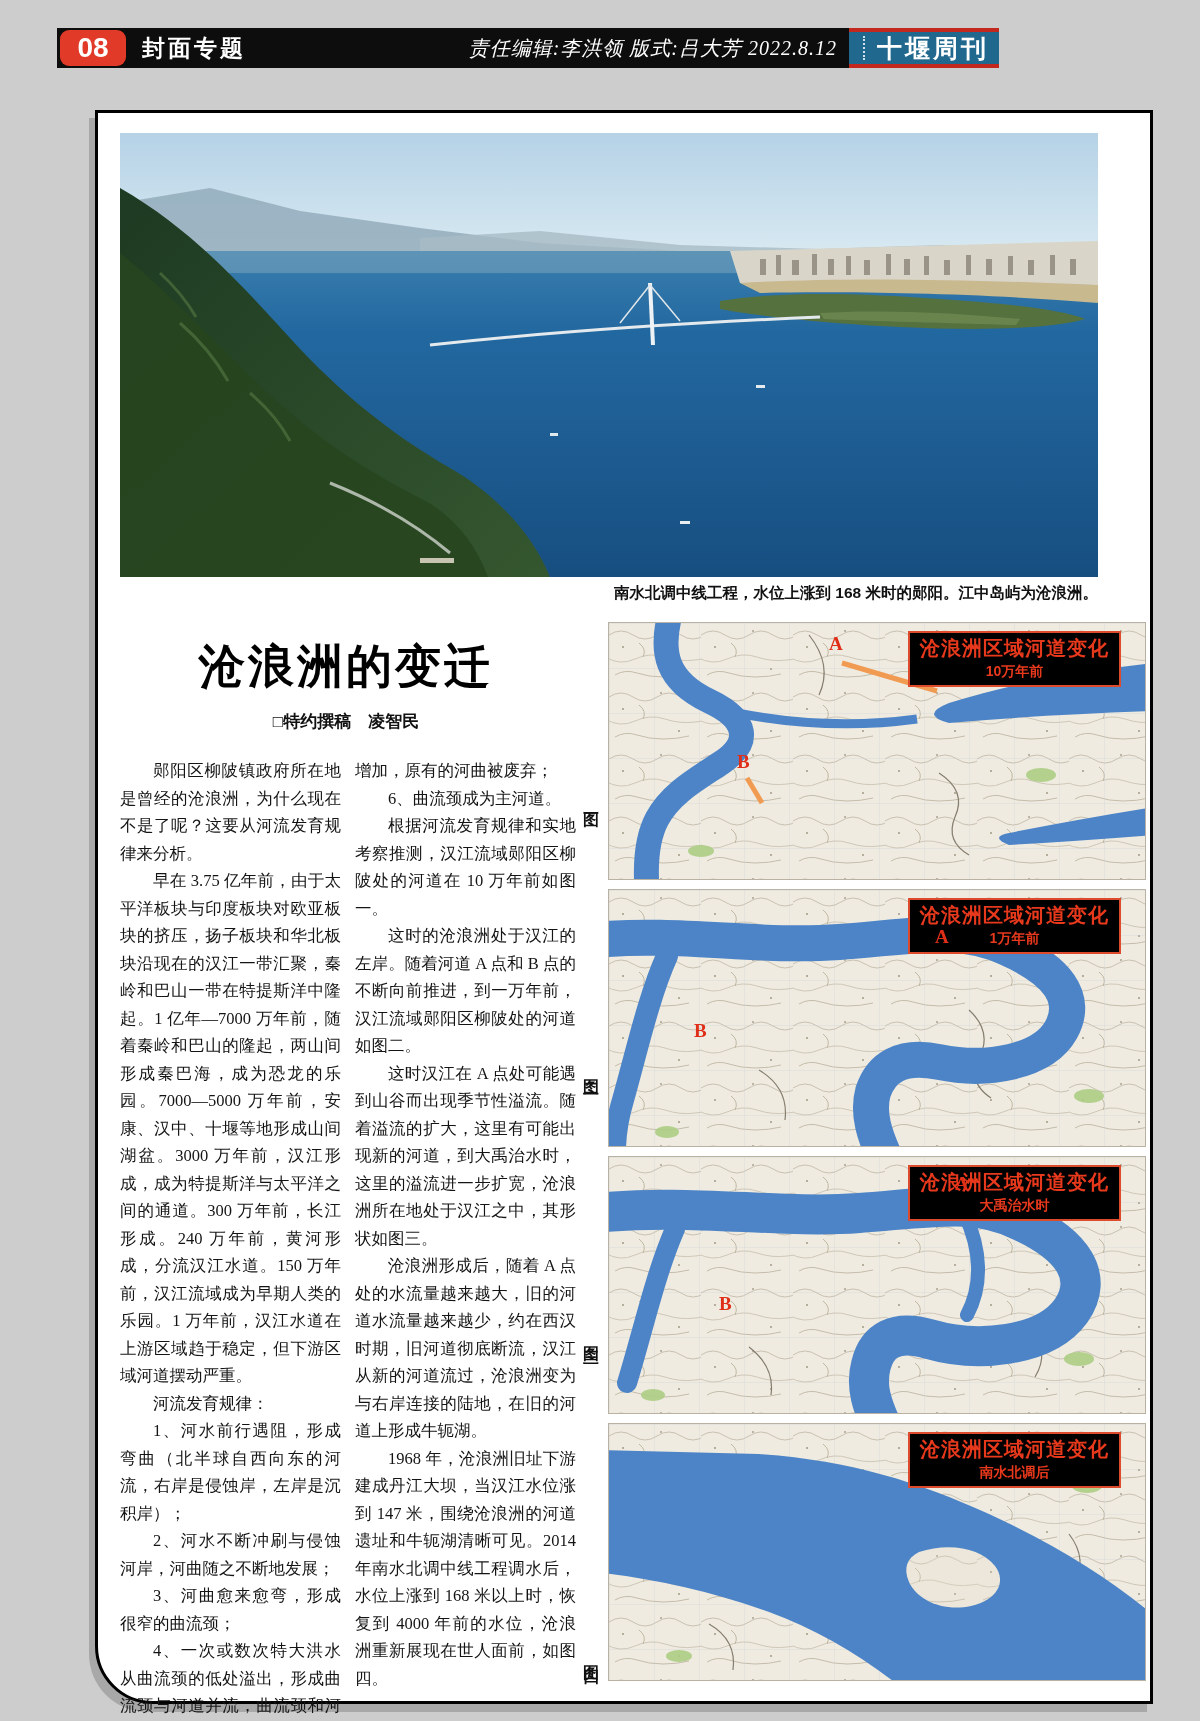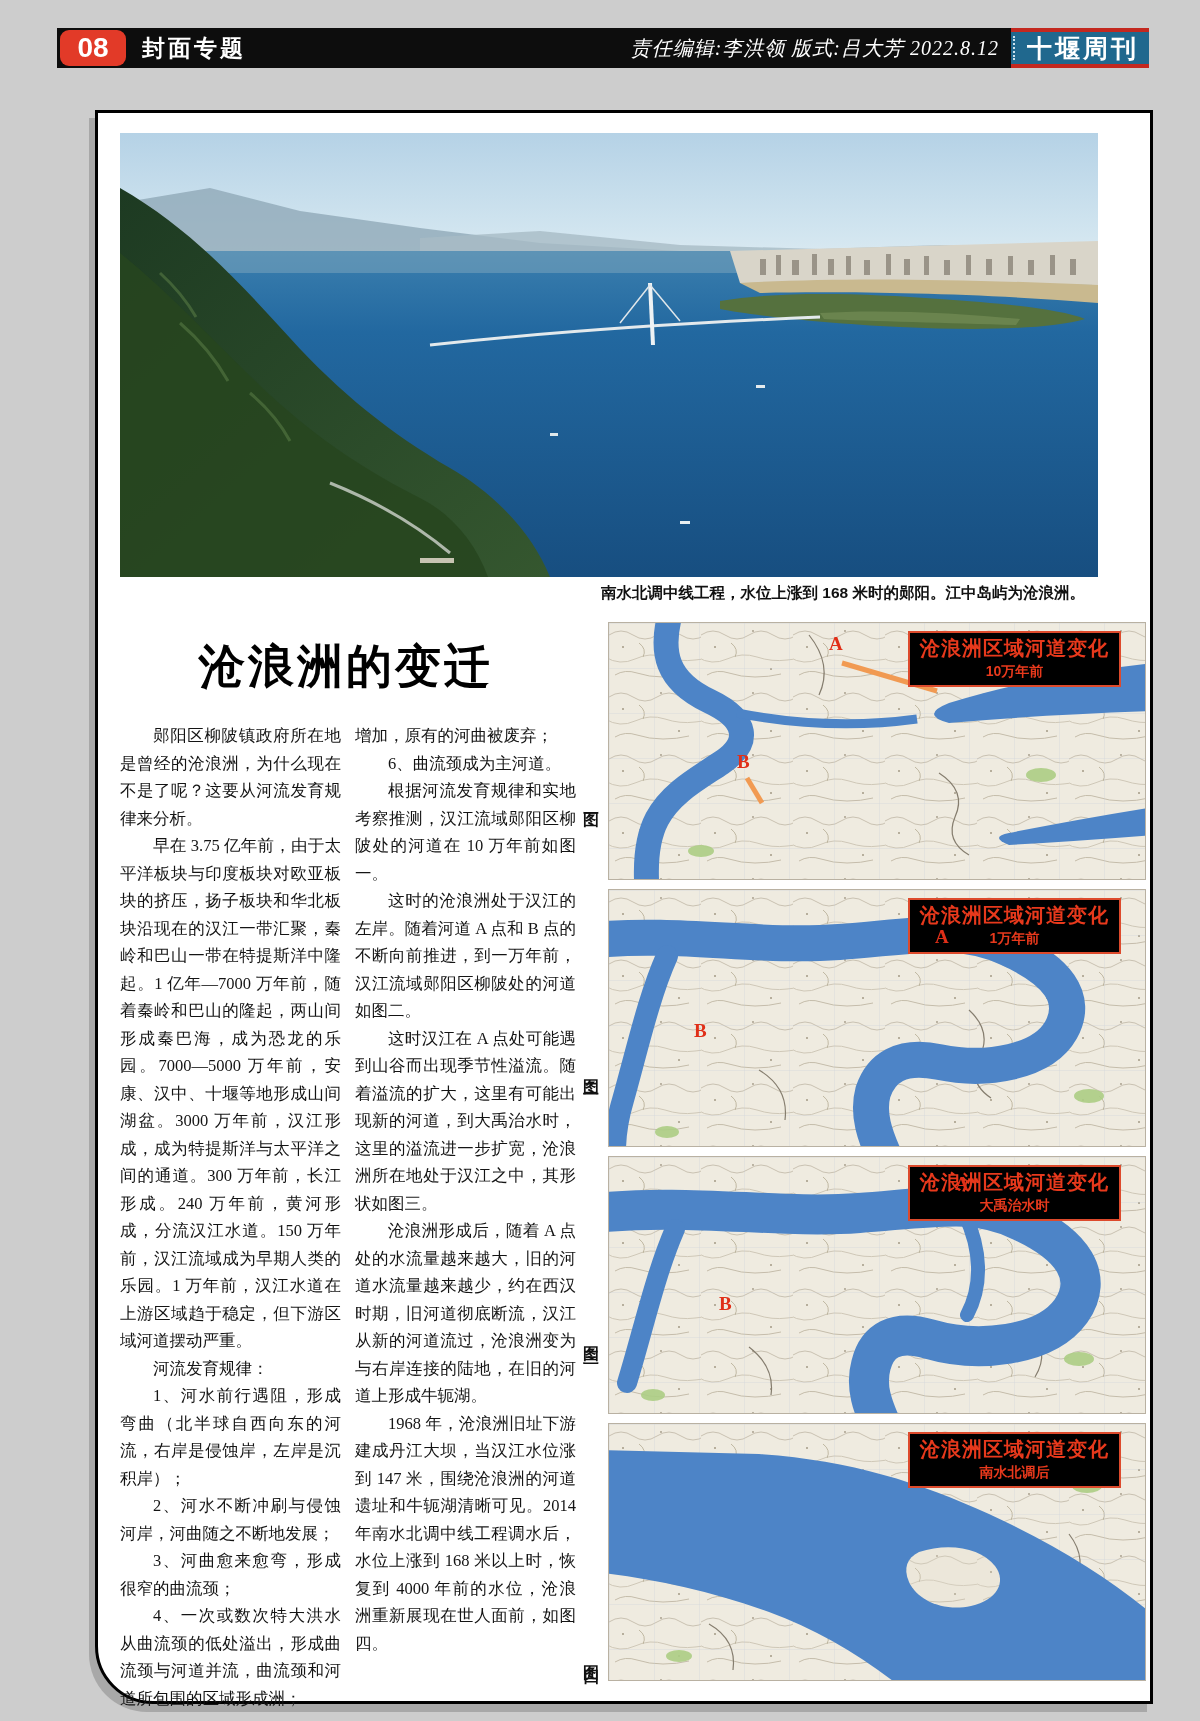--- a/index.html
+++ b/index.html
@@ -1,37 +1,37 @@
 <!DOCTYPE html>
 <html><head>
 <meta charset="utf-8">
 <style>
   html,body{margin:0;padding:0;}
   body{width:1200px;height:1721px;background:#cdcdcd;font-family:"Liberation Serif","DejaVu Serif",serif;position:relative;overflow:hidden;}
 
   
-  .topbar{position:absolute;left:57px;top:28px;width:1092px;height:40px;background:#0d0d0d;display:flex;align-items:center;}
+  .topbar{position:absolute;left:57px;top:28px;width:942px;height:40px;background:#0d0d0d;display:flex;align-items:center;}
   .page-badge{margin-left:3px;width:66px;height:36px;background:#e23a28;border-radius:9px;color:#fff;
     font-family:"Liberation Sans","DejaVu Sans",sans-serif;font-weight:bold;font-size:28px;display:flex;align-items:center;justify-content:center;}
   .section-title{margin-left:16px;color:#fff;font-family:"Liberation Sans","DejaVu Sans",sans-serif;font-weight:bold;font-size:23px;letter-spacing:3px;}
   .topbar-spacer{flex:1;}
   .editor-line{color:#fff;font-style:italic;font-size:20px;margin-right:12px;letter-spacing:1px;}
   .masthead{height:40px;box-sizing:border-box;background:#20688e;border-top:4px solid #c3281f;border-bottom:4px solid #c3281f;
-    display:flex;align-items:center;padding:0 10px 0 2px;}
+    display:flex;align-items:center;padding:0 10px 0 14px;}
   .masthead .tiny-col{width:6px;height:24px;border-left:2px dotted #cfe3ee;margin-right:6px;}
   .masthead-text{color:#fff;font-weight:bold;font-size:25px;letter-spacing:3px;white-space:nowrap;}
 
   
   .page{position:absolute;left:95px;top:110px;width:1058px;height:1594px;background:#fff;border:3px solid #000;
     box-sizing:border-box;border-radius:0 0 0 58px;box-shadow:-6px 8px 0 #a8a8a8;}
 
   
   .photo{position:absolute;left:22px;top:20px;width:978px;height:444px;overflow:hidden;}
   .photo svg{display:block;}
-  .photo-caption{position:absolute;top:470px;right:65px;font-family:"Liberation Sans","DejaVu Sans",sans-serif;
+  .photo-caption{position:absolute;top:470px;right:52px;font-family:"Liberation Sans","DejaVu Sans",sans-serif;
     font-weight:bold;font-size:15.5px;color:#111;}
 
   
   .main-row{position:absolute;left:22px;top:505px;width:1026px;display:flex;}
   .article{width:452px;flex:none;padding-top:18px;}
   .article-title{text-align:center;font-size:46px;font-weight:bold;letter-spacing:3px;color:#000;}
   .byline{text-align:center;margin-top:12px;font-family:"Liberation Sans","DejaVu Sans",sans-serif;font-weight:bold;font-size:17px;color:#111;}
   .cols{display:flex;gap:14px;margin-top:24px;}
   .col{width:221px;flex:none;}
   .col p{margin:0;font-size:16.5px;line-height:27.5px;text-align:justify;text-justify:inter-ideograph;color:#141414;}
@@ -134,20 +134,21 @@
       <rect x="636" y="252" width="9" height="3" fill="#e4ebee"></rect>
     </svg>
   </div>
 
   <div class="photo-caption">南水北调中线工程，水位上涨到 168 米时的郧阳。江中岛屿为沧浪洲。</div>
 
   <div class="main-row">
 
     <div class="article">
       <div class="article-title">沧浪洲的变迁</div>
+      <div class="byline">□特约撰稿　凌智民</div>
       <div class="cols">
         <div class="col">
           <p class="indent">郧阳区柳陂镇政府所在地是曾经的沧浪洲，为什么现在不是了呢？这要从河流发育规律来分析。</p>
           <p class="indent">早在 3.75 亿年前，由于太平洋板块与印度板块对欧亚板块的挤压，扬子板块和华北板块沿现在的汉江一带汇聚，秦岭和巴山一带在特提斯洋中隆起。1 亿年—7000 万年前，随着秦岭和巴山的隆起，两山间形成秦巴海，成为恐龙的乐园。7000—5000 万年前，安康、汉中、十堰等地形成山间湖盆。3000 万年前，汉江形成，成为特提斯洋与太平洋之间的通道。300 万年前，长江形成。240 万年前，黄河形成，分流汉江水道。150 万年前，汉江流域成为早期人类的乐园。1 万年前，汉江水道在上游区域趋于稳定，但下游区域河道摆动严重。</p>
           <p class="indent">河流发育规律：</p>
           <p class="indent">1、河水前行遇阻，形成弯曲（北半球自西向东的河流，右岸是侵蚀岸，左岸是沉积岸）；</p>
           <p class="indent">2、河水不断冲刷与侵蚀河岸，河曲随之不断地发展；</p>
           <p class="indent">3、河曲愈来愈弯，形成很窄的曲流颈；</p>
           <p class="indent">4、一次或数次特大洪水从曲流颈的低处溢出，形成曲流颈与河道并流，曲流颈和河道所包围的区域形成洲；</p>
 

